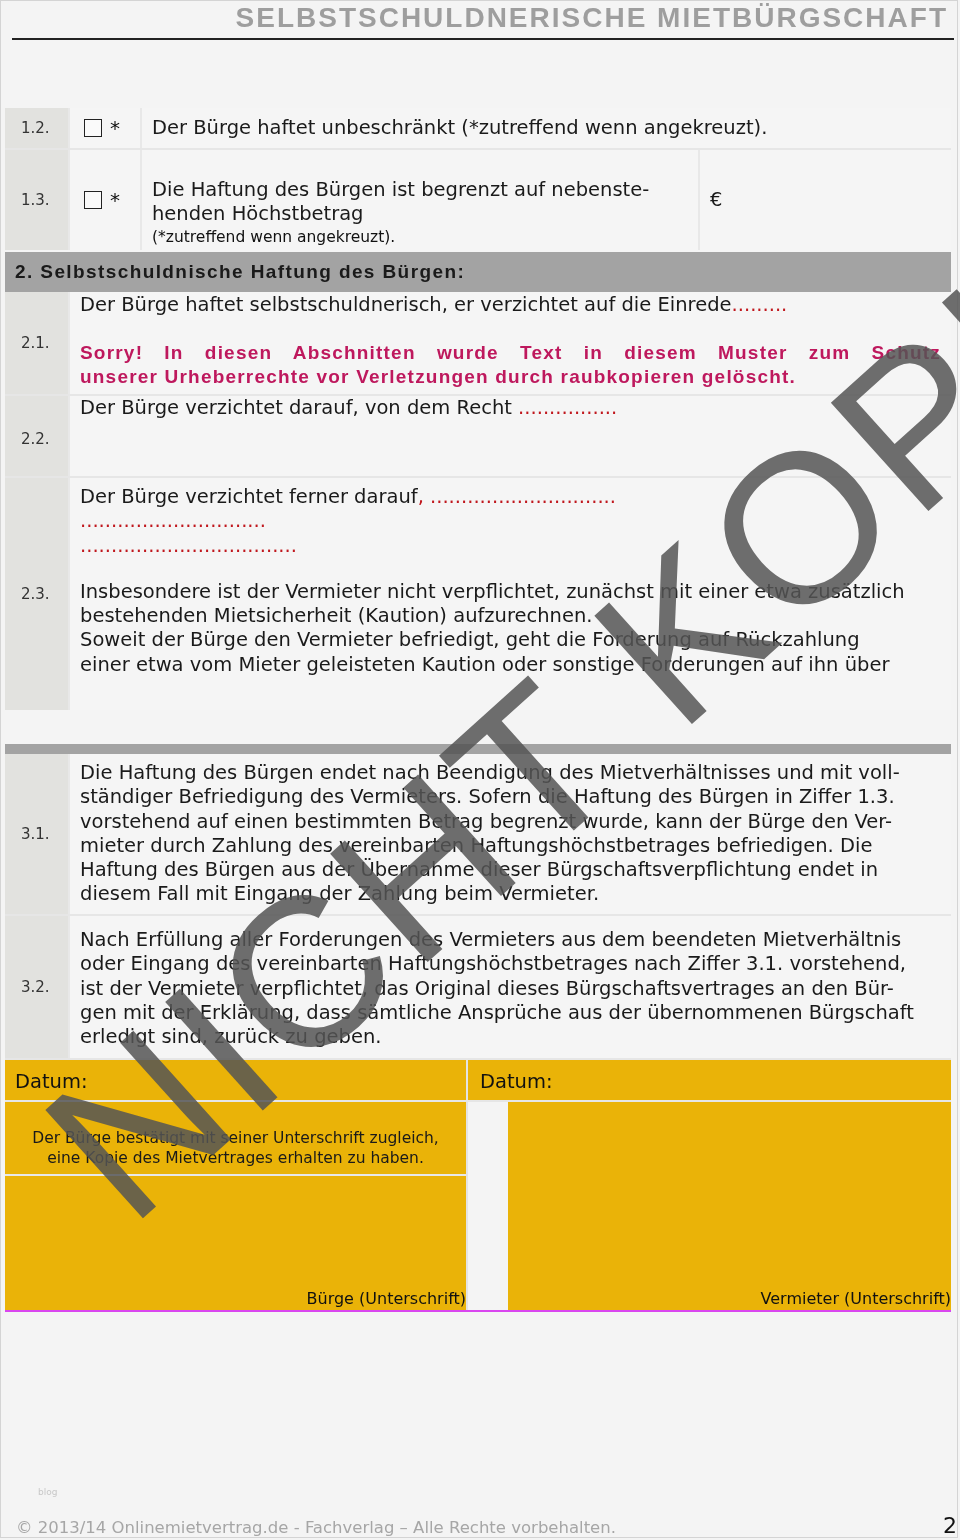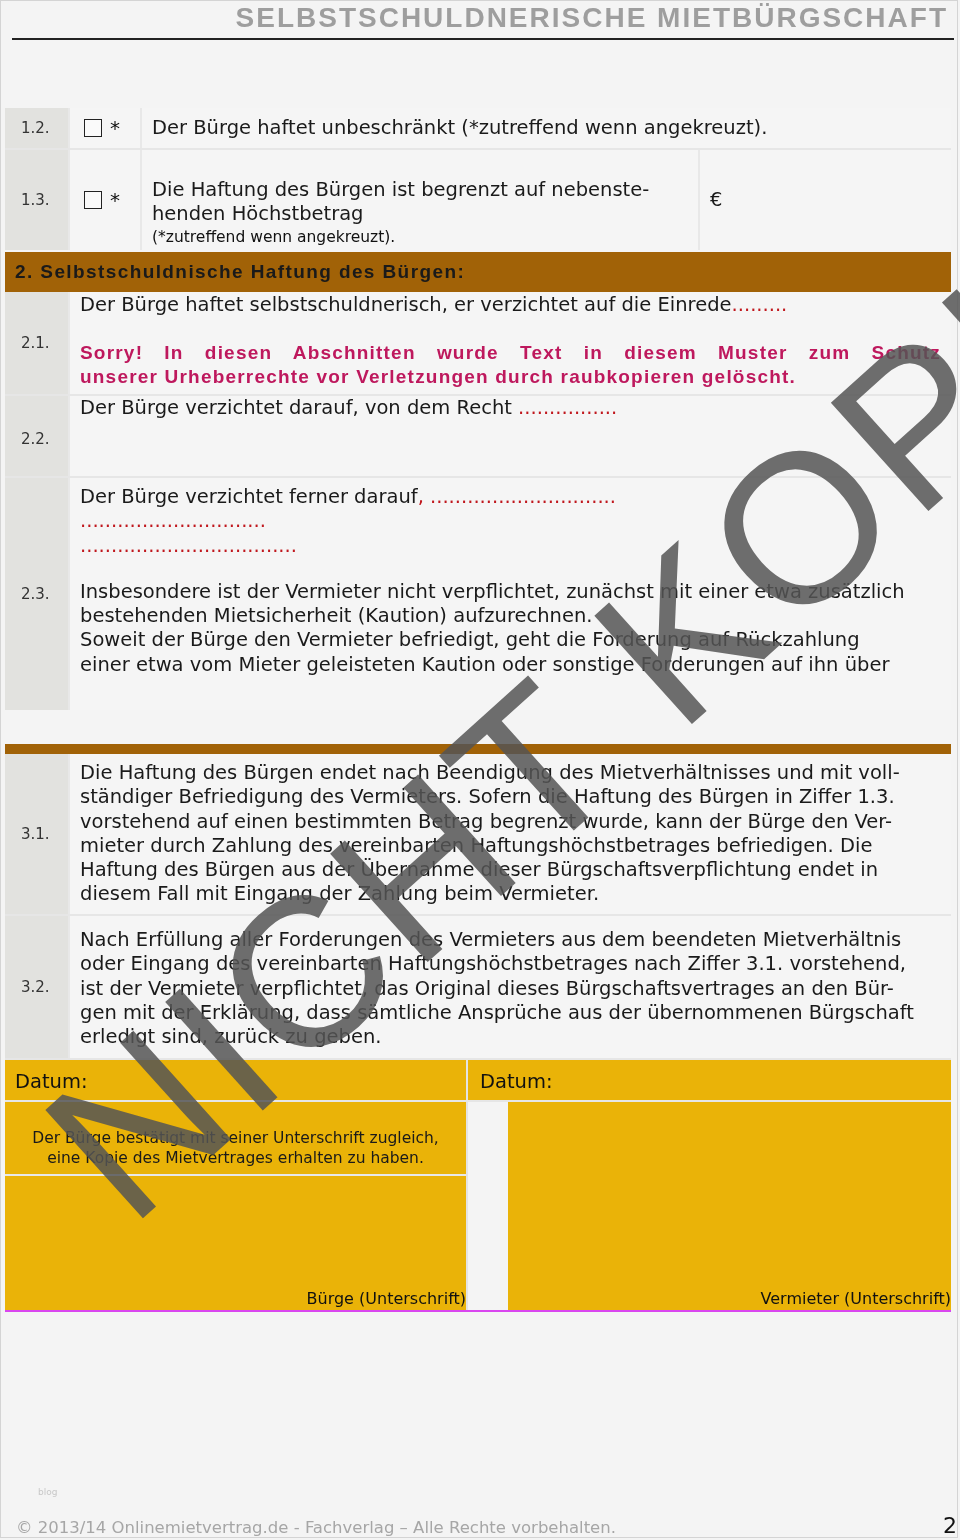--- a/index.html
+++ b/index.html
@@ -28,21 +28,21 @@
     .body-text { font-size: 19.5px; line-height: 24.3px; color: #1a1a1a; }
     .sep { border-bottom: 2px solid #e6e6e6; }
 
     .checkbox {
       display: inline-block; width: 18px; height: 18px; border: 1.5px solid #222;
       background: #fafafa; vertical-align: middle; box-sizing: border-box;
     }
     .star { font-size: 20px; margin-left: 8px; vertical-align: middle; }
 
     .section-head {
-      position: absolute; left: 5px; right: 9px; background: #a16207;
+      position: absolute; left: 5px; right: 9px; background: #a3a3a3;
       font-family: "Liberation Sans", sans-serif; font-weight: bold;
       font-size: 19px; letter-spacing: 1.4px; color: #1a1a1a;
       padding-left: 10px; box-sizing: border-box; display: flex; align-items: center;
     }
     .sorry {
       font-family: "Liberation Sans", sans-serif; font-weight: bold; font-size: 19px;
       line-height: 24px; color: #be185d; text-align: justify; letter-spacing: 1.2px;
     }
     .sorry-line1 { text-align-last: justify; }
     .dots { color: #c0171d; letter-spacing: 0px; }

